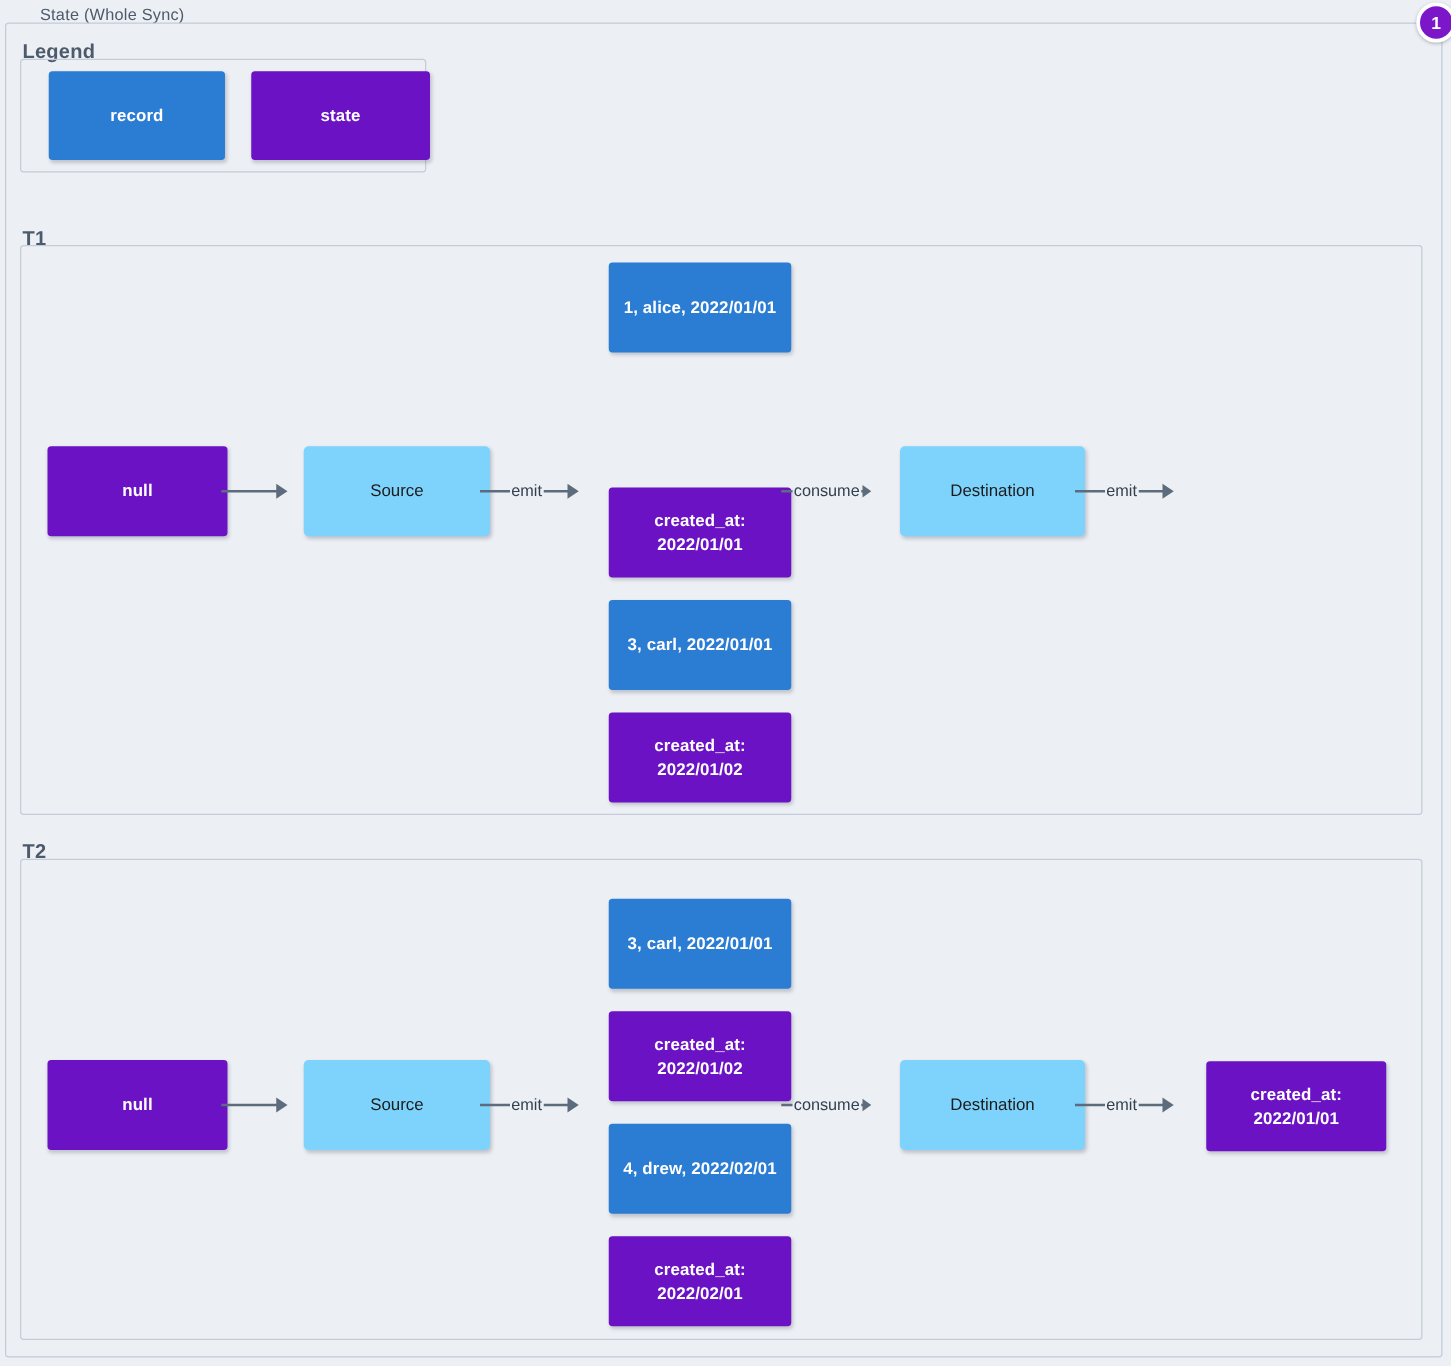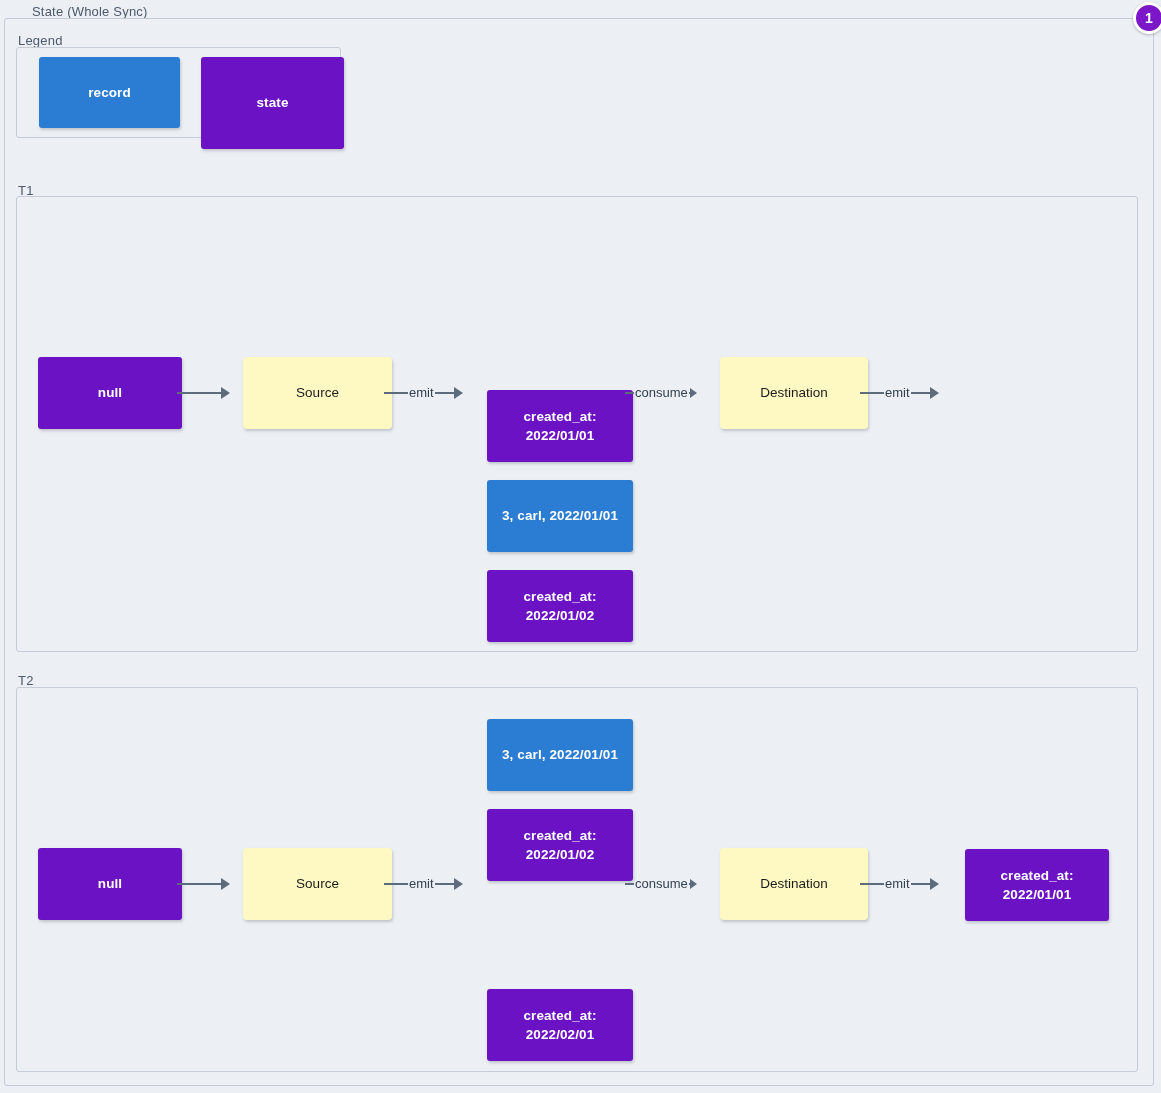--- a/index.html
+++ b/index.html
@@ -37,40 +37,41 @@
     font-weight: bold;
     letter-spacing: .1px;
   }
   .node.state {
     background: #6b12c4;
     color: #ffffff;
     font-weight: bold;
     letter-spacing: .1px;
   }
   .node.plain {
-    background: #fef9c3;
+    background: #7dd3fc;
     color: #1b1b1b;
     font-weight: normal;
     border-radius: 4px;
   }
 
   
   .group {
     position: absolute;
     box-sizing: border-box;
     border: 1px solid #c3ccd8;
     border-radius: 3px;
     background: transparent;
   }
   .group-label {
     position: absolute;
-    font-size: 13px;
+    font-size: 16px;
     color: #4c5a6b;
     letter-spacing: .2px;
     white-space: nowrap;
+    font-weight: bold;
   }
 
   
   .arrow {
     position: absolute;
     display: flex;
     align-items: center;
     height: 14px;
   }
   .arrow .seg {
@@ -131,41 +132,42 @@
 <div id="stage">
 
   <div id="title" style="left:4px; top:4px;margin-left:28px;">State (Whole Sync)</div>
 
   <div class="group" style="left:4px; top:18px; width:1150px; height:1068px;"></div>
 
   <div class="group-label" style="left:18px; top:33px;">Legend</div>
   <div class="group" style="left:16px; top:47px; width:325px; height:91px;"></div>
 
   <div class="node record" style="left:26px; top:57px; width:141px; height:71px;">record</div>
-  <div class="node state" style="left:188px; top:57px; width:143px; height:92px;">state</div>
+  <div class="node state" style="left:188px; top:57px; width:143px; height:71px;">state</div>
 
   <div class="group-label" style="left:18px; top:183px;">T1</div>
   <div class="group" style="left:16px; top:196px; width:1122px; height:456px;"></div>
 
   <div class="node state" style="left:25px; top:357px; width:144px; height:72px;">null</div>
 
   <div class="arrow" style="left:177px; top:386px;">
     <span class="seg" style="width:45px;"></span>
     <span class="head"></span>
   </div>
 
   <div class="node plain" style="left:230px; top:357px; width:149px; height:72px;">Source</div>
 
   <div class="arrow" style="left:384px; top:386px;">
     <span class="seg" style="width:24px;"></span>
     <span class="lbl">emit</span>
     <span class="seg" style="width:20px;"></span>
     <span class="head"></span>
   </div>
 
+  <div class="node record" style="left:474px; top:210px; width:146px; height:72px;">1, alice, 2022/01/01</div>
   <div class="node state" style="left:474px; top:390px; width:146px; height:72px;">created_at:
 2022/01/01</div>
   <div class="node record" style="left:474px; top:480px; width:146px; height:72px;">3, carl, 2022/01/01</div>
   <div class="node state" style="left:474px; top:570px; width:146px; height:72px;">created_at:
 2022/01/02</div>
 
   <div class="arrow" style="left:625px; top:386px;">
     <span class="seg" style="width:9px;"></span>
     <span class="lbl">consume</span>
     <span class="seg" style="width:2px;"></span>
@@ -196,20 +198,21 @@
   <div class="arrow" style="left:384px; top:877px;">
     <span class="seg" style="width:24px;"></span>
     <span class="lbl">emit</span>
     <span class="seg" style="width:20px;"></span>
     <span class="head"></span>
   </div>
 
   <div class="node record" style="left:474px; top:719px; width:146px; height:72px;">3, carl, 2022/01/01</div>
   <div class="node state" style="left:474px; top:809px; width:146px; height:72px;">created_at:
 2022/01/02</div>
+  <div class="node record" style="left:474px; top:899px; width:146px; height:72px;">4, drew, 2022/02/01</div>
   <div class="node state" style="left:474px; top:989px; width:146px; height:72px;">created_at:
 2022/02/01</div>
 
   <div class="arrow" style="left:625px; top:877px;">
     <span class="seg" style="width:9px;"></span>
     <span class="lbl">consume</span>
     <span class="seg" style="width:2px;"></span>
     <span class="head small"></span>
   </div>
 

